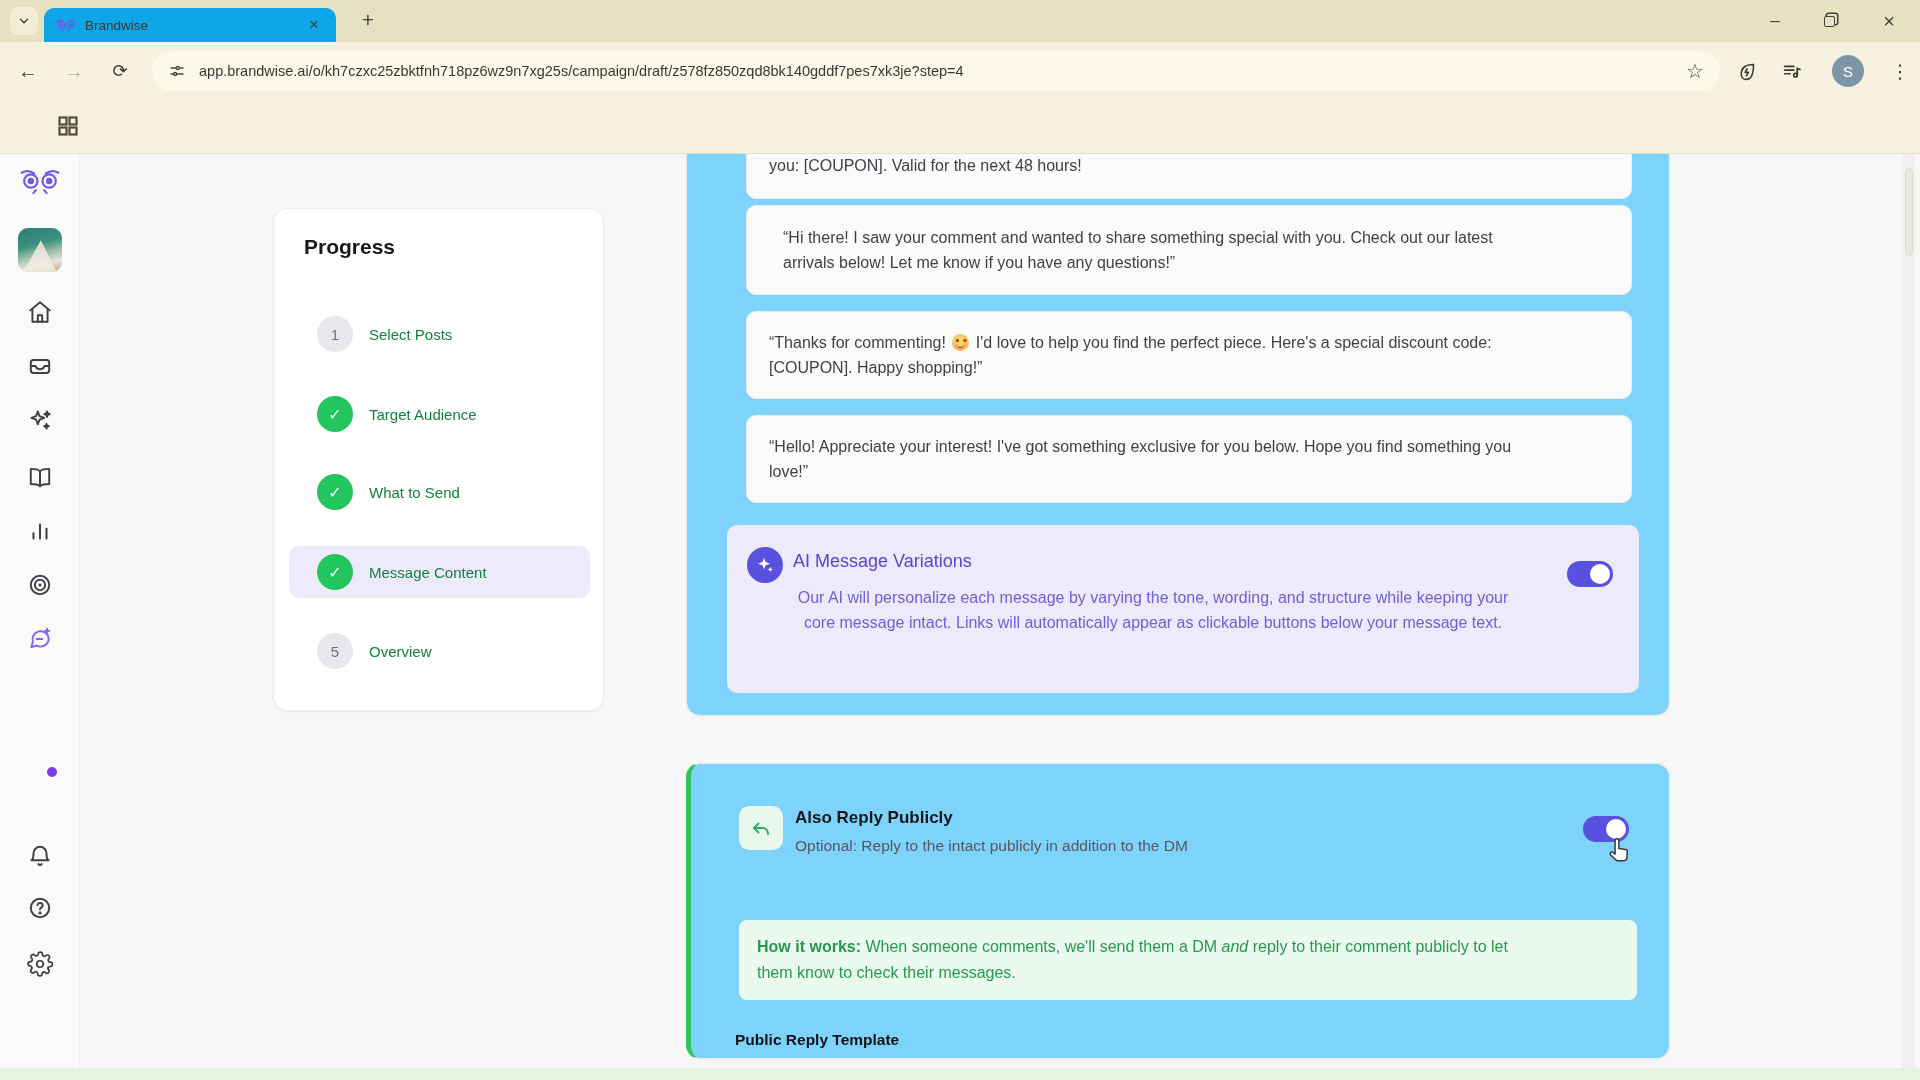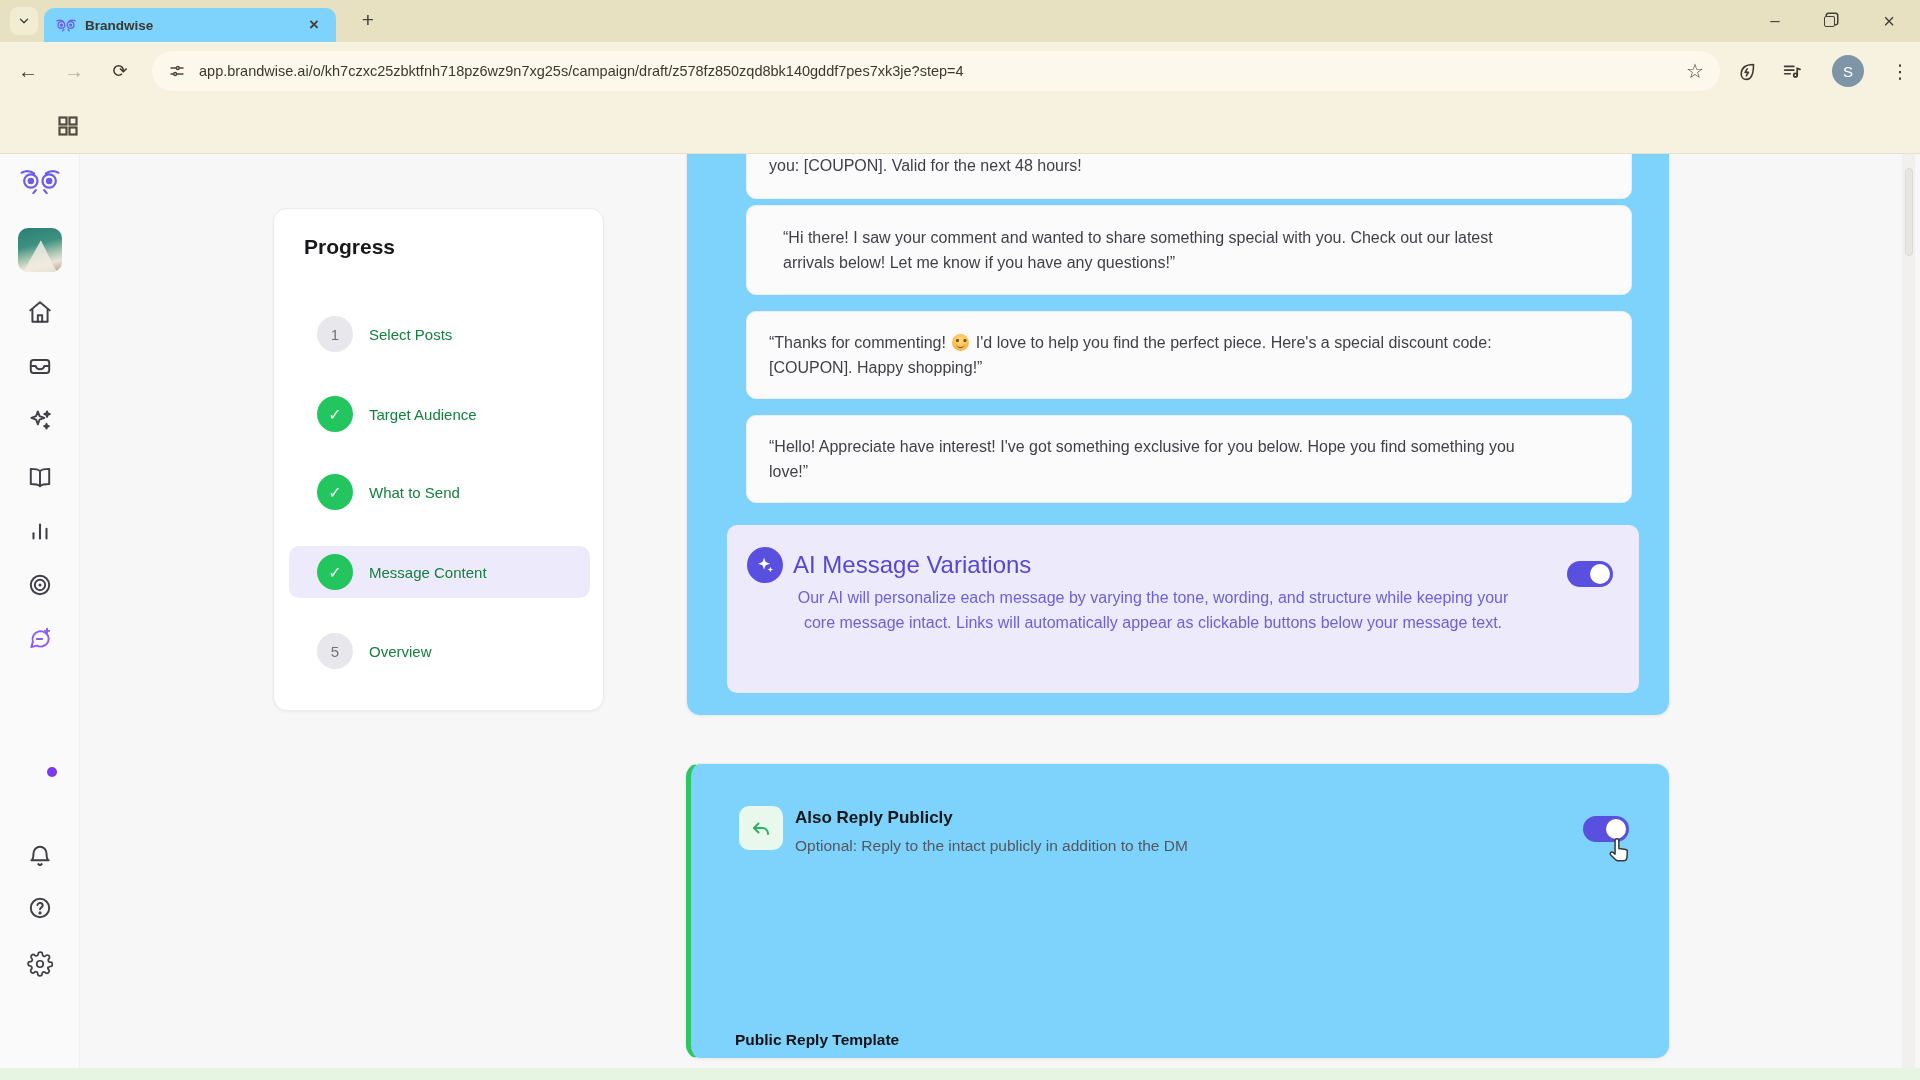--- a/index.html
+++ b/index.html
@@ -5,22 +5,22 @@
   * { margin:0; padding:0; box-sizing:border-box; }
   html,body { width:1920px; height:1080px; overflow:hidden; background:#f7f7f8;
     font-family:"Liberation Sans", sans-serif; }
   .abs { position:absolute; }
   svg { display:block; }
 
   
   .tabstrip { position:absolute; left:0; top:0; width:1920px; height:42px; background:#e8e1c1; z-index:60; }
   .tab-chevron { position:absolute; left:10px; top:7px; width:28px; height:28px; border-radius:8px;
     background:#f2ecd2; display:flex; align-items:center; justify-content:center; }
-  .tab { position:absolute; left:44px; top:8px; width:292px; height:34px; background:#7dd3fc;
-    border-radius:10px 10px 0 0; display:flex; align-items:center; padding:0 12px;font-weight:bold; }
+  .tab { position:absolute; left:44px; top:8px; width:292px; height:34px; background:#0ea5e9;
+    border-radius:10px 10px 0 0; display:flex; align-items:center; padding:0 12px; }
   .tab-title { margin-left:9px; font-size:13.5px; color:#3b382f; flex:1; }
   .tab-close { font-size:17px; color:#45413a; width:20px; height:20px; line-height:19px; text-align:center; border-radius:50%; }
   .newtab { position:absolute; left:352px; top:4px; width:32px; height:32px; font-size:21px; color:#4a463c;
     display:flex; align-items:center; justify-content:center; }
   .wctl { position:absolute; top:4px; width:34px; height:34px; display:flex; align-items:center; justify-content:center;
     color:#45413a; font-size:17px; }
   .restore-glyph { width:11px; height:11px; border:1.6px solid #45413a; border-radius:2px; box-shadow:2.5px -2.5px 0 -0.5px #e8e1c1, 2.5px -2.5px 0 1px #45413a; }
 
   .toolbar { position:absolute; left:0; top:42px; width:1920px; height:58px; background:#f7f1df; z-index:60; }
   .navbtn { position:absolute; top:13px; width:32px; height:32px; display:flex; align-items:center; justify-content:center;
@@ -59,21 +59,21 @@
   .section-card { position:absolute; left:686px; width:984px; background:#7dd3fc; border:1px solid #ececec;
     border-radius:14px; box-shadow:0 1px 3px rgba(0,0,0,.04); z-index:1; }
   .sec1 { top:88px; height:628px; }
   .sec2 { top:763px; height:296px; border-left:5px solid #2fc662; }
   .msg-card { position:absolute; left:59px; width:886px; background:#fbfbfb; border:1px solid #ededed; border-radius:10px;
     display:flex; align-items:center; padding:20px 22px; }
   .msg-text { font-size:16px; line-height:25px; color:#3f3f46; max-width:755px; }
   .ai-box { position:absolute; left:40px; top:436px; width:912px; height:168px; background:#edeafc; border-radius:10px; }
   .ai-ico { position:absolute; left:20px; top:22px; width:36px; height:36px; border-radius:50%; background:#5a50e0;
     display:flex; align-items:center; justify-content:center; }
-  .ai-title { position:absolute; left:66px; top:26px; font-size:24px; font-weight:500; color:#5646d2; }
+  .ai-title { position:absolute; left:66px; top:26px; font-size:18px; font-weight:500; color:#5646d2; }
   .ai-desc { position:absolute; left:66px; top:60px; width:720px; font-size:16px; line-height:25px; color:#6d61d8;text-align:center; }
   .toggle { width:46px; height:26px; border-radius:13px; background:#5a50e0; position:relative; }
   .toggle::after { content:""; position:absolute; right:3px; top:3px; width:20px; height:20px; border-radius:50%; background:#fff; }
   .reply-ico { position:absolute; left:48px; top:42px; width:44px; height:44px; border-radius:10px; background:#e8f8ec;
     display:flex; align-items:center; justify-content:center; }
   .rp-title { position:absolute; left:104px; top:44px; font-size:17px; font-weight:bold; color:#15161a; }
   .rp-sub { position:absolute; left:104px; top:73px; font-size:15.5px; color:#565660; }
   .how-box { position:absolute; left:48px; top:156px; width:898px; height:80px; background:#eafaee; border-radius:8px;
     padding:14px 18px; }
   .how-text { font-size:16px; line-height:26px; color:#27994f; max-width:762px; }
@@ -283,21 +283,21 @@
   <div class="msg-card" style="top:10px; height:100px; align-items:flex-end;">
     <div class="msg-text">you: [COUPON]. Valid for the next 48 hours!</div>
   </div>
   <div class="msg-card" style="top:116px; height:90px;padding-left:36px;">
     <div class="msg-text">“Hi there! I saw your comment and wanted to share something special with you. Check out our latest arrivals below! Let me know if you have any questions!”</div>
   </div>
   <div class="msg-card" style="top:222px; height:88px;">
     <div class="msg-text"><span>“Thanks for commenting! </span><span class="emoji"></span><span> I'd love to help you find the perfect piece. Here's a special discount code: [COUPON]. Happy shopping!”</span></div>
   </div>
   <div class="msg-card" style="top:326px; height:88px;">
-    <div class="msg-text">“Hello! Appreciate have interest! I've got something exclusive for you below. Hope you find something you love!”</div>
+    <div class="msg-text">“Hello! Appreciate your interest! I've got something exclusive for you below. Hope you find something you love!”</div>
   </div>
 
   <div class="ai-box">
     <div class="ai-ico">
       <svg width="22" height="22" viewBox="0 0 24 24">
         <path fill="#fff" d="M11 4l1.7 4.8L17.5 10.5l-4.8 1.7L11 17l-1.7-4.8L4.5 10.5l4.8-1.7z"></path>
         <path fill="#fff" d="M17.8 13.8l.8 2.3 2.3.8-2.3.8-.8 2.3-.8-2.3-2.3-.8 2.3-.8z"></path>
       </svg>
     </div>
     <div class="ai-title">AI Message Variations</div>
@@ -310,20 +310,23 @@
   <div class="reply-ico">
     <svg width="24" height="24" viewBox="0 0 24 24" fill="none" stroke="#2fae5f" stroke-width="2" stroke-linecap="round" stroke-linejoin="round">
       <path d="M9.5 7.5 5 12l4.5 4.5"></path>
         <path d="M5 12h8.5a5.5 5.5 0 0 1 5.5 5.5v.5"></path>
     </svg>
   </div>
   <div class="rp-title">Also Reply Publicly</div>
   <div class="rp-sub">Optional: Reply to the intact publicly in addition to the DM</div>
   <div class="toggle" style="position:absolute; right:40px; top:52px;"></div>
 
+  <div class="how-box">
+    <div class="how-text"><b>How it works:</b><span> When someone comments, we'll send them a DM </span><i>and</i><span> reply to their comment publicly to let them know to check their messages.</span></div>
+  </div>
   <div class="tpl-label">Public Reply Template</div>
 </div>
 
 <div class="cursor-hand">
   <svg width="26" height="28" viewBox="0 0 24 26">
     <path d="M8.2 2.5c1 0 1.8.8 1.8 1.8v7.2l6.3 1c1 .2 1.7 1 1.6 2l-.4 5.4c-.1 1.7-1.5 3-3.2 3h-5c-.8 0-1.6-.3-2.2-.9l-4.6-4.4c-.6-.6-.7-1.5-.2-2.1.5-.7 1.5-.8 2.2-.3l2 1.6V4.3c0-1 .8-1.8 1.7-1.8z" fill="#ffffff" stroke="#3a3a3a" stroke-width="1.4" stroke-linejoin="round"></path>
   </svg>
 </div>
 
 <div class="scrollbar">

